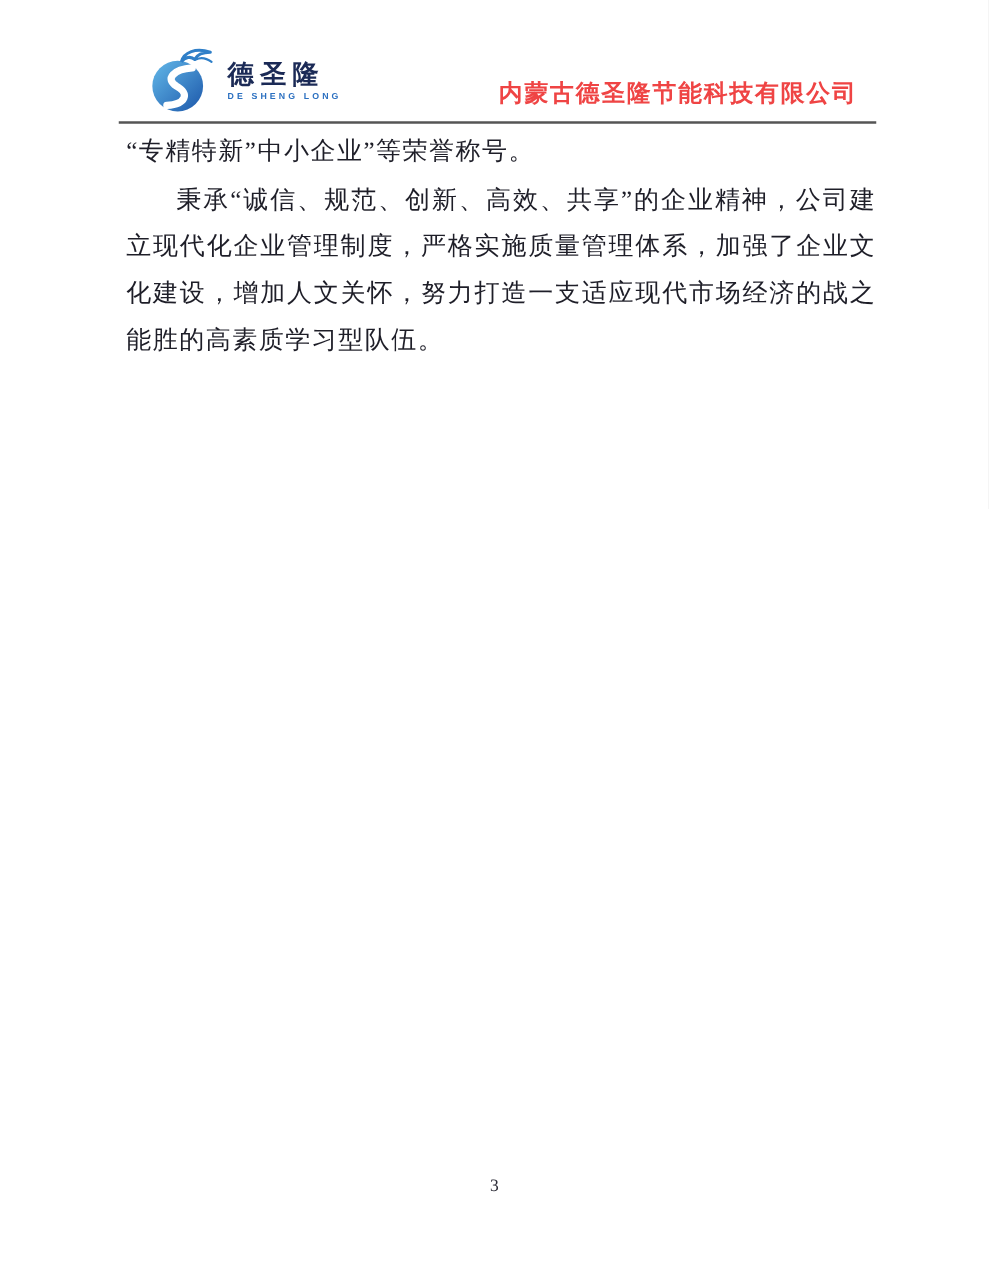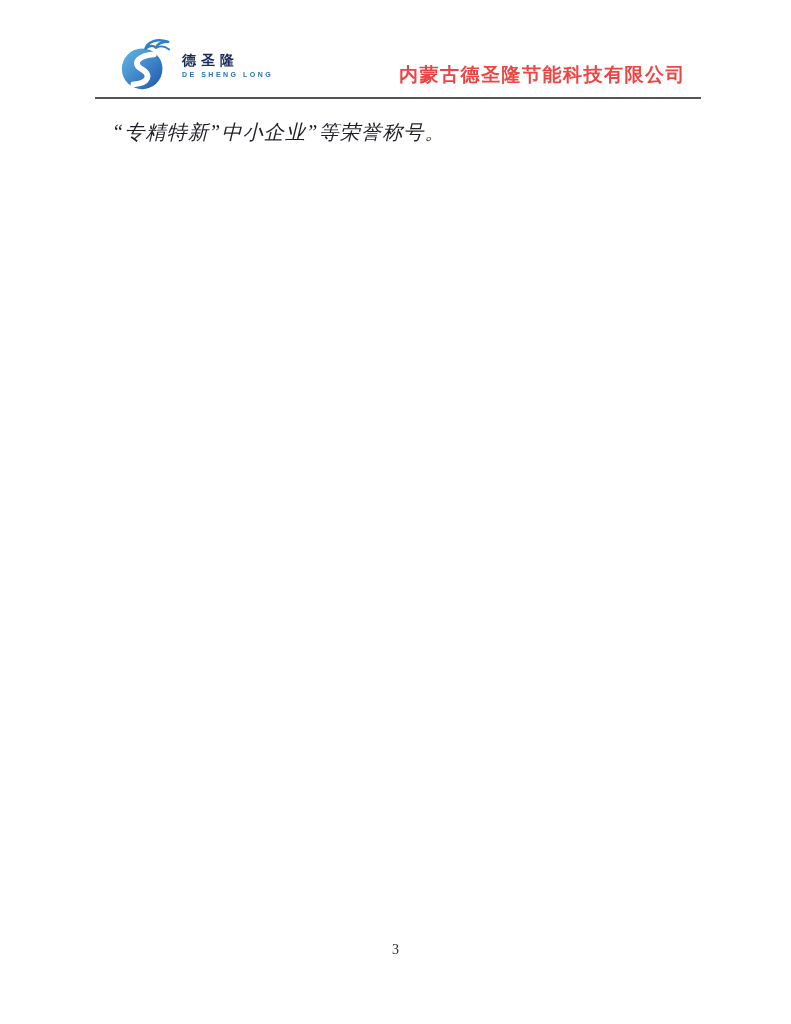--- a/index.html
+++ b/index.html
@@ -22,21 +22,21 @@
     position: absolute;
     left: 118px;
     top: 36px;
     display: flex;
     align-items: center;
     gap: 6px;
   }
   .logo-mark { width: 58px; height: 58px; display: block; }
   .logo-text { display: flex; flex-direction: column; line-height: 1; }
   .logo-cn {
-    font-size: 14px;
+    font-size: 21px;
     font-weight: bold;
     color: #1b2a56;
     letter-spacing: 5px;
     font-family: "Liberation Sans", "DejaVu Sans", sans-serif;
   }
   .logo-en {
     margin-top: 4px;
     font-size: 7px;
     font-weight: bold;
     color: #2a6fc0;
@@ -67,21 +67,21 @@
     position: absolute;
     left: 100px;
     top: 102px;
     width: 602px;
     color: #1e1e28;
     font-size: 20px;
     line-height: 37.5px;
     letter-spacing: 1.2px;
     text-align: justify;
   }
-  .doc-body p { margin: 12px; font-style: italic; }
+  .doc-body p { margin: 1px; }
   .doc-body p.indent { text-indent: 2em; }
 
   
   .doc-footer {
     position: absolute;
     left: 0;
     right: 0;
     top: 940px;
     text-align: center;
   }
@@ -116,19 +116,20 @@
       <span class="logo-en">DE SHENG LONG</span>
     </div>
   </div>
 
   <div class="company-name">内蒙古德圣隆节能科技有限公司</div>
 
   <div class="header-rule"></div>
 
   <main class="doc-body">
     <p>“专精特新”中小企业”等荣誉称号。</p>
+    <p class="indent">秉承“诚信、规范、创新、高效、共享”的企业精神，公司建立现代化企业管理制度，严格实施质量管理体系，加强了企业文化建设，增加人文关怀，努力打造一支适应现代市场经济的战之能胜的高素质学习型队伍。</p>
   </main>
 
   <footer class="doc-footer">
     <span class="page-number">3</span>
   </footer>
 
 </div>
 
 </body></html>

